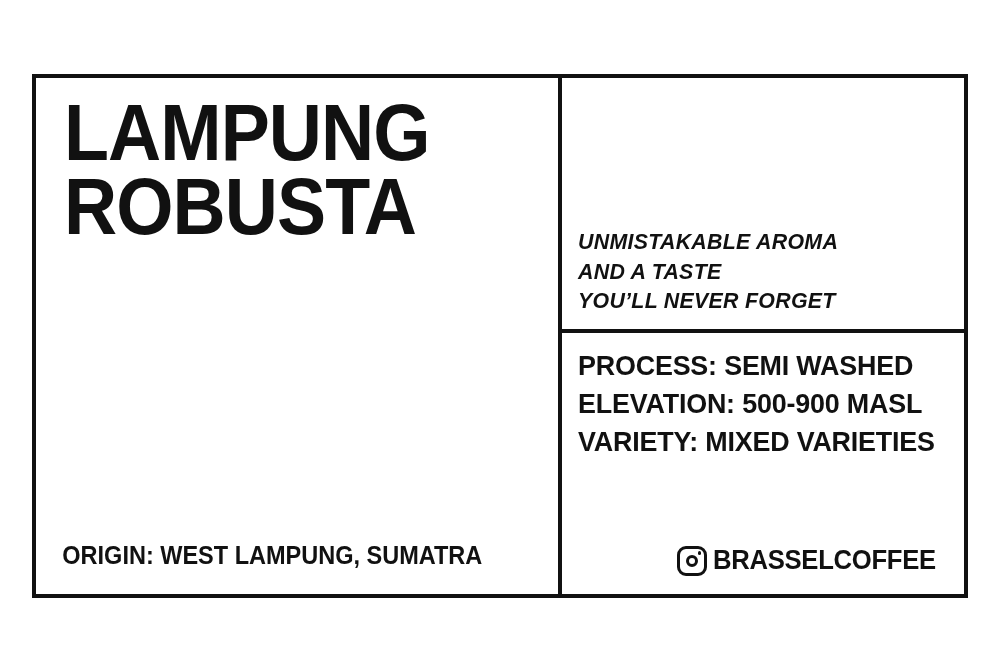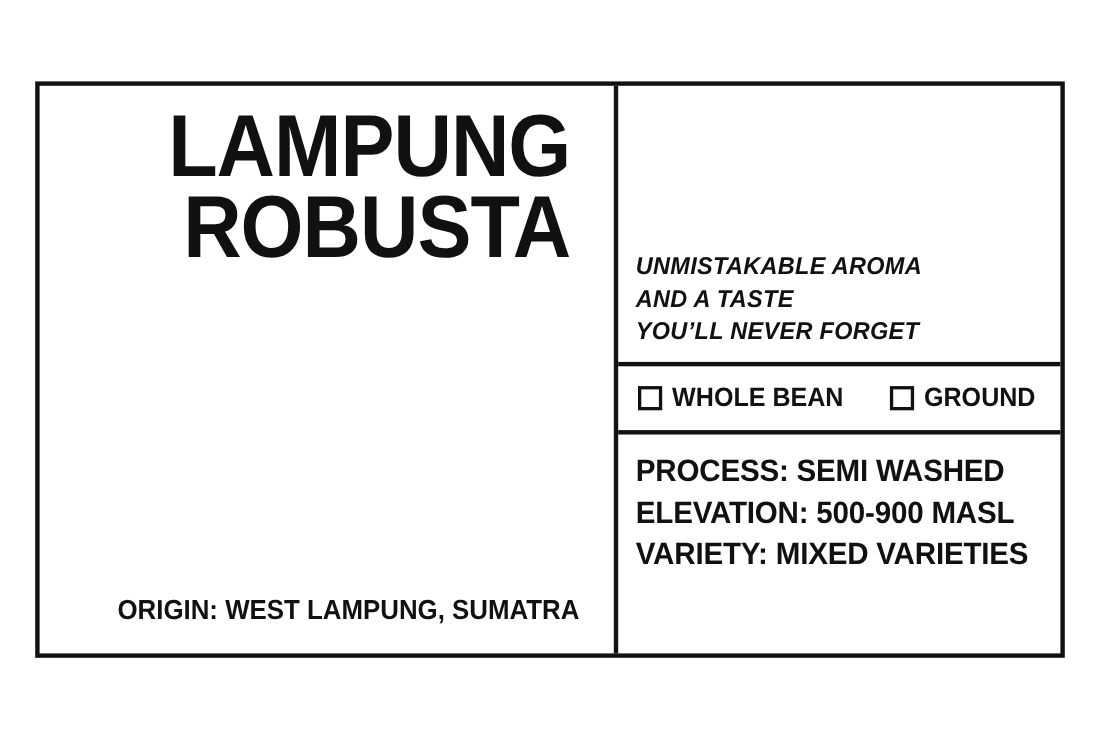--- a/index.html
+++ b/index.html
@@ -30,21 +30,20 @@
 
   
   .left-panel {
     width: 526px;
     box-sizing: border-box;
     border-right: 4px solid #111111;
     position: relative;
     display: flex;
     flex-direction: column;
     justify-content: space-between;
-    text-align: right;
   }
 
   .product-name {
     padding: 18px 0 0 28px;
     line-height: 0.92;
   }
   .product-name .line {
     display: block;
     font-family: "Liberation Sans", sans-serif;
     font-weight: bold;
@@ -216,33 +215,27 @@
   </div>
 
   <div class="right-panel">
 
     <div class="tagline-box">
       <span class="t-line">UNMISTAKABLE AROMA</span>
       <span class="t-line">AND A TASTE</span>
       <span class="t-line">YOU’LL NEVER FORGET</span>
     </div>
 
-    <div class="grind-box">
-      <div class="grind-option">
-        <span class="checkbox"></span>
-        <span class="lbl">WHOLE BEAN</span>
-      </div>
-      <div class="grind-option">
-        <span class="checkbox"></span>
-        <span class="lbl">GROUND</span>
-      </div>
-    </div>
 
     <div class="specs-box">
       <span class="spec-line">PROCESS: SEMI WASHED</span>
       <span class="spec-line">ELEVATION: 500-900 MASL</span>
       <span class="spec-line">VARIETY: MIXED VARIETIES</span>
 
+      <div class="social-row">
+        <span class="ig-icon"></span>
+        <span class="social-handle">BRASSELCOFFEE</span>
+      </div>
     </div>
 
   </div>
 
 </div>
 
 </body></html>

